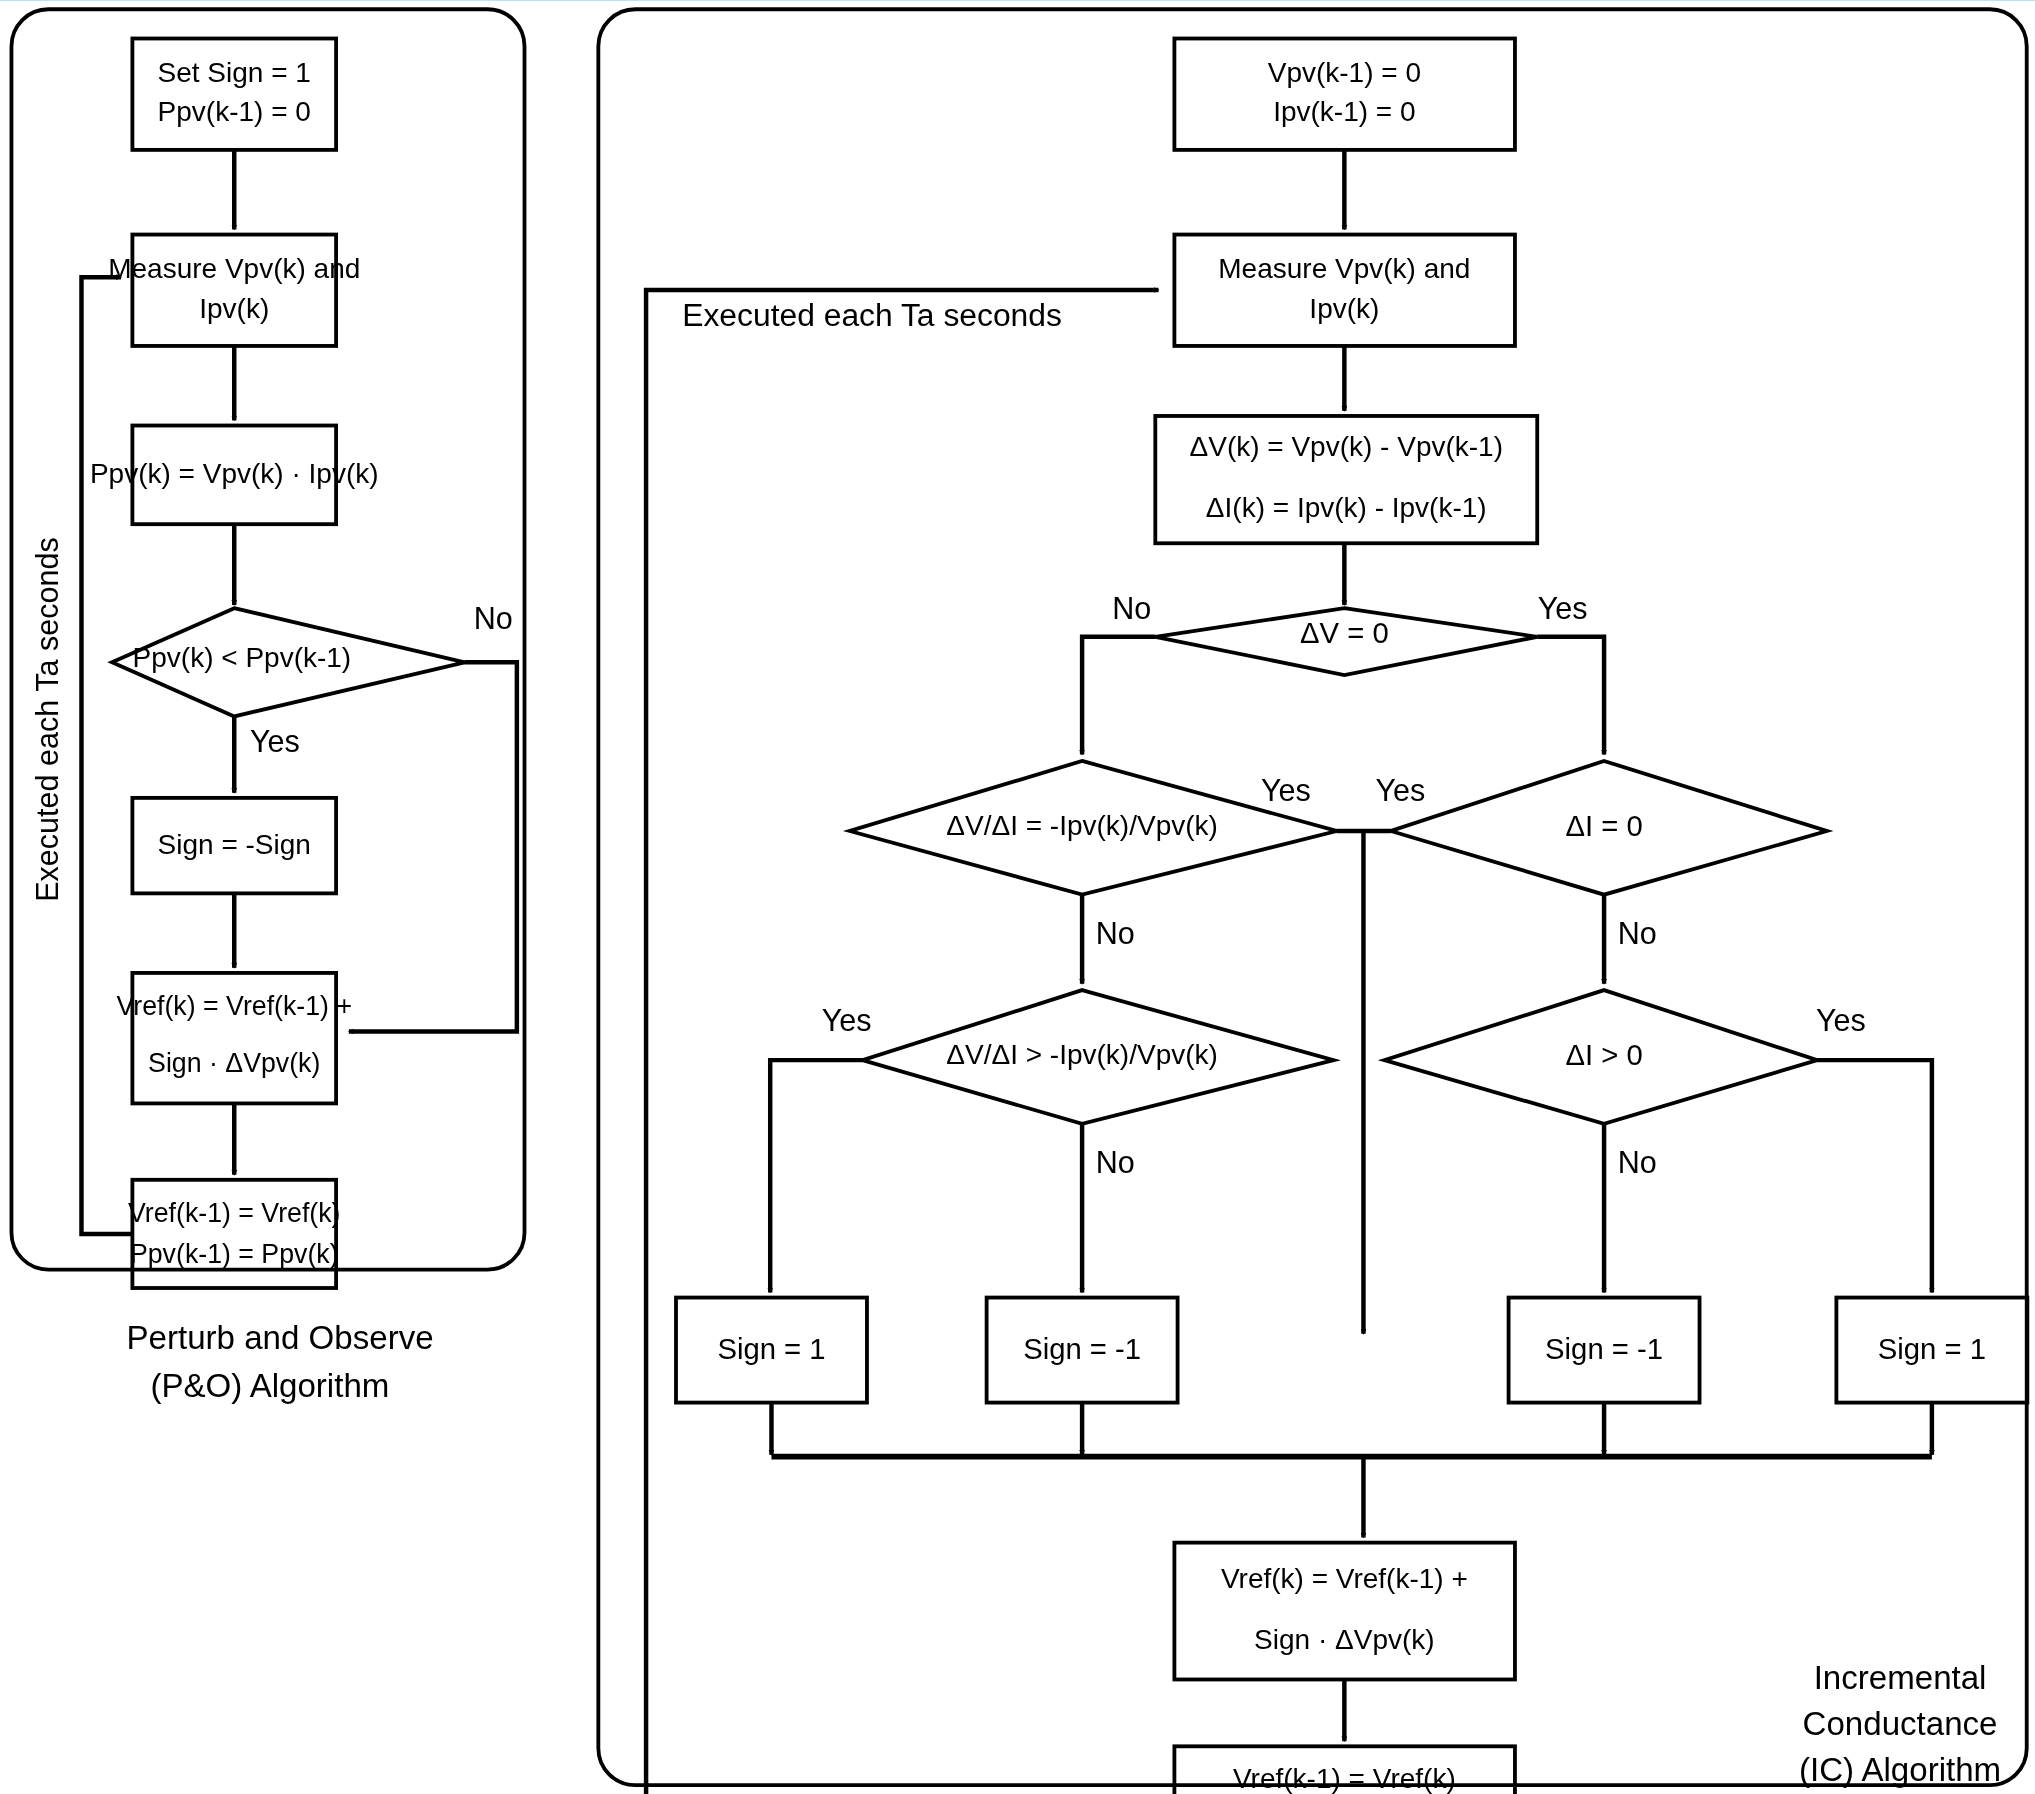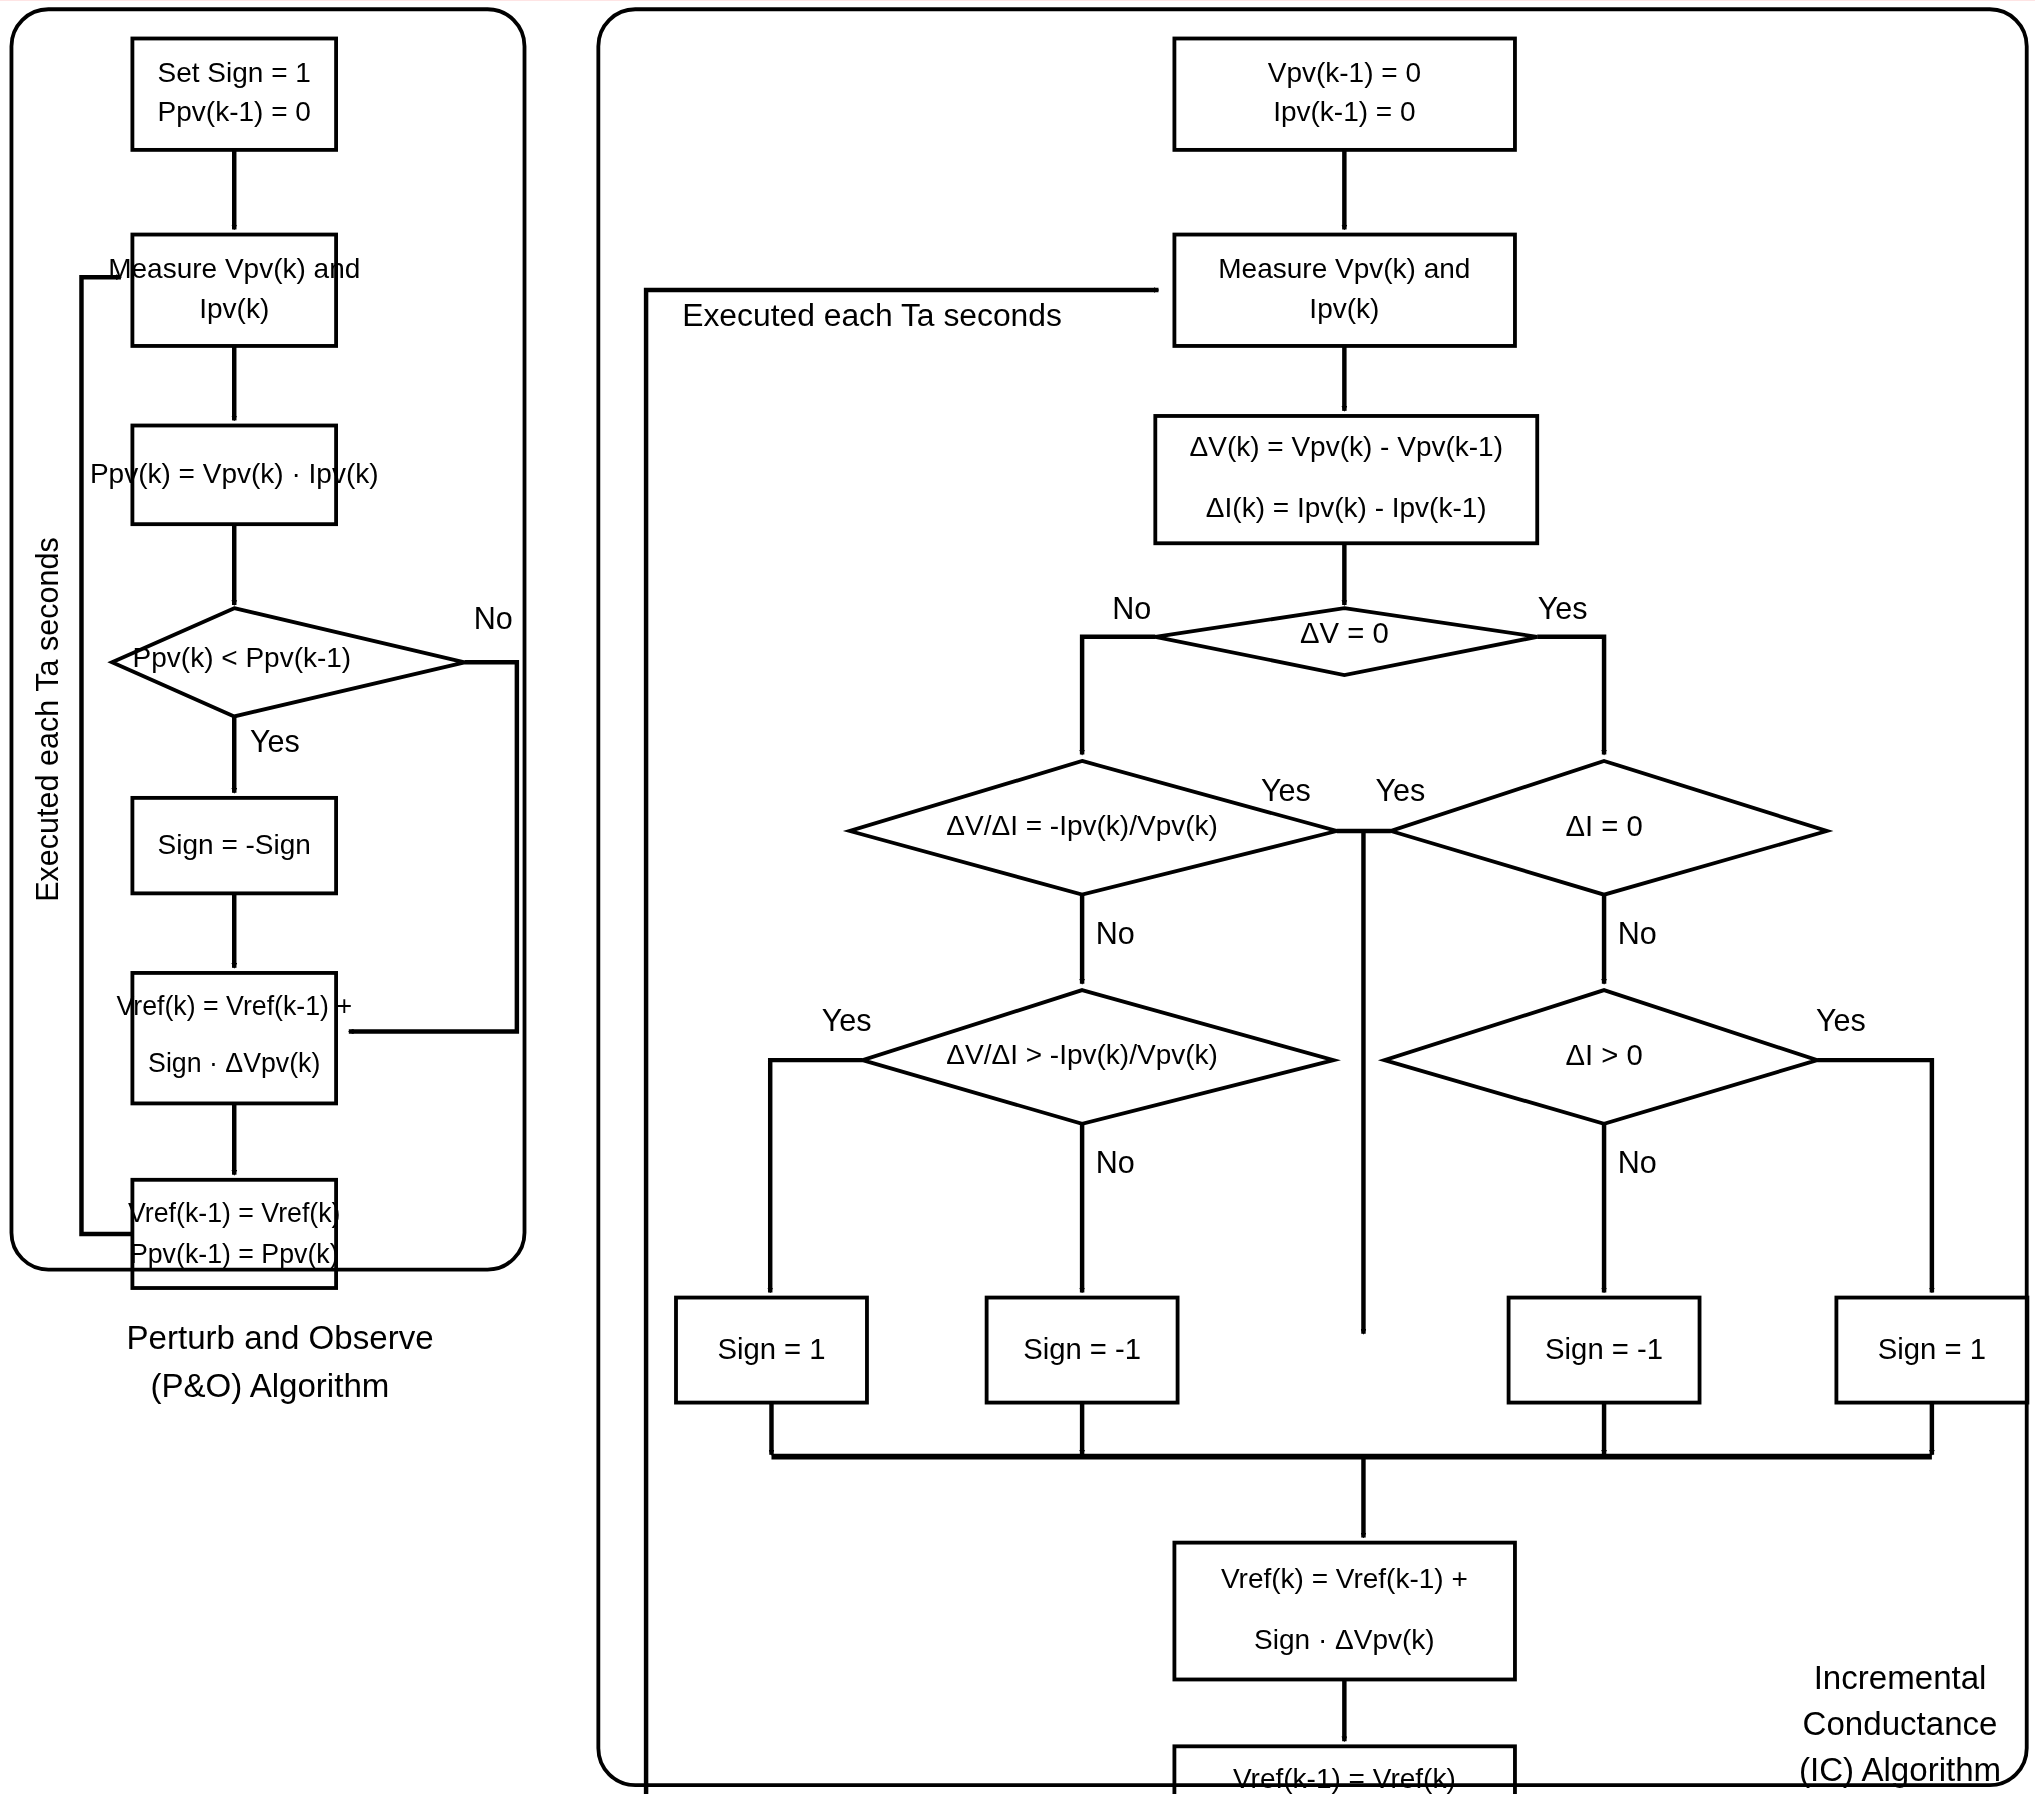--- a/index.html
+++ b/index.html
@@ -1,17 +1,17 @@
 <!DOCTYPE html>
 <html style="font-size:10.2px"><head>
 <meta charset="utf-8">
 <style>
   html,body{margin:0;padding:0;background:#ffffff;}
   body{font-family:"Liberation Sans", sans-serif;}
-  #stage{position:relative;width:2035px;height:1795px;background:#fca5a5;overflow:hidden;}
+  #stage{position:relative;width:2035px;height:1795px;background:#0ea5e9;overflow:hidden;}
   svg{display:block;}
   .flowtext{font-family:"Liberation Sans", sans-serif;fill:#000;}
   text{dominant-baseline:middle;}
 </style>
 </head>
 <body>
 
 <div id="stage">
 <svg width="2035" height="1795" viewBox="0 0 3197 2819" xmlns="http://www.w3.org/2000/svg">
 

